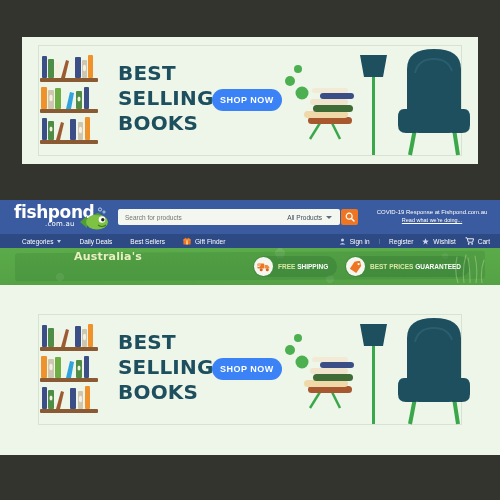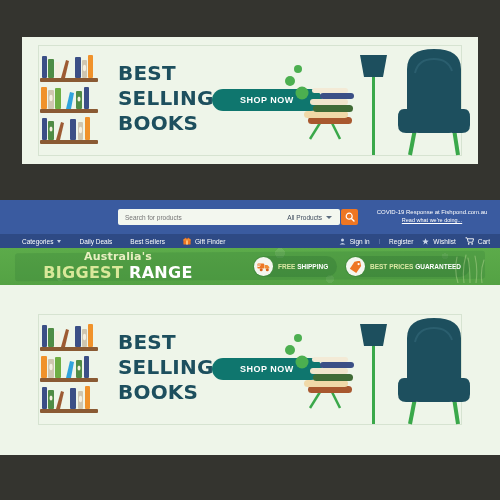--- a/index.html
+++ b/index.html
@@ -117,21 +117,21 @@
       radial-gradient(circle at 66% 84%, rgba(255,255,255,0.08) 0 4px, transparent 4px),
       radial-gradient(circle at 89% 22%, rgba(255,255,255,0.09) 0 3px, transparent 3px);
   }
   .promo-band-dark {
     position: absolute; left: 3%; top: 4px; width: 94%; height: 28px;
     background: rgba(40,110,50,0.20);
     border-radius: 3px;
     transform: rotate(-0.3deg);
   }
   .promo-title {
-    position: absolute; left: 18px; top: 2px; width: 200px; text-align: center;
+    position: absolute; left: 8px; top: 2px; width: 200px; text-align: center;
   }
   .promo-l1 {
     font-family: "DejaVu Sans", sans-serif;
     font-size: 11px; font-weight: bold; color: #e8efc0;
     letter-spacing: 0.2px; line-height: 14px;
   }
   .promo-l2 {
     font-family: "DejaVu Sans", sans-serif;
     font-size: 16px; font-weight: bold; line-height: 18px;
     letter-spacing: 0.3px;
@@ -170,22 +170,22 @@
               border: 1px solid rgba(160,185,155,0.30); }
   .shelf-art { position: absolute; left: 16px; top: 17px; }
   .headline {
     position: absolute; left: 96px; top: 24px;
     font-family: "DejaVu Sans", sans-serif;
     font-size: 20px; font-weight: bold; color: #1d4f5e;
     line-height: 25px; letter-spacing: 0.2px;
   }
   .shop-btn {
     position: absolute; left: 190px; top: 52px;
-    background: #0f766e; border-radius: 13px;
-    padding: 6px 28px; color: #ffffff;
+    background: #3b82f6; border-radius: 13px;
+    padding: 6px 8px; color: #ffffff;
     font-size: 9px; font-weight: bold; letter-spacing: 0.5px;
     white-space: nowrap;
   }
   .scene { position: absolute; right: 6px; top: 10px; }
 </style>
 </head>
 <body>
 
 <div class="page">
 
@@ -260,20 +260,34 @@
         <path d="M122 62 Q116 62 116 70 L116 78 Q116 86 124 86 L134 86 L134 62 Z" fill="#1d4f5e"></path>
         <path d="M182 62 Q188 62 188 70 L188 78 Q188 86 180 86 L170 86 L170 62 Z" fill="#1d4f5e"></path>
         <path d="M133 26 Q136 12 152 12 Q166 12 170 24" stroke="#2e6272" stroke-width="2" fill="none" opacity="0.8"></path>
       </svg>
     </div>
   </div>
 
   <div class="site">
 
     <div class="header-main">
+      <div class="logo-wrap">
+        <span class="logo-text">fishpond</span><span class="logo-text logo-dot">.</span>
+        <div class="logo-sub">.com.au</div>
+        <svg class="fish" width="34" height="24" viewBox="0 0 34 24">
+          <circle cx="22" cy="2.5" r="1.6" fill="none" stroke="#cfe8ff" stroke-width="0.8"></circle>
+          <circle cx="26" cy="5" r="1.1" fill="none" stroke="#cfe8ff" stroke-width="0.8"></circle>
+          <path d="M2 15 L9 9 L9 21 Z" fill="#4f9e34"></path>
+          <ellipse cx="19" cy="15" rx="11" ry="7.5" fill="#7dc242"></ellipse>
+          <path d="M16 8 Q20 4 23 8.5" fill="#4f9e34"></path>
+          <circle cx="24" cy="12.5" r="3.3" fill="#ffffff"></circle>
+          <circle cx="24.8" cy="12.8" r="1.7" fill="#1c2a1c"></circle>
+          <path d="M20 18 Q24 21 28 18" stroke="#3f7d28" stroke-width="1.2" fill="none"></path>
+        </svg>
+      </div>
 
       <div class="search-wrap">
         <input class="search-input" type="text" placeholder="Search for products" style="">
         <span class="search-cat">All Products</span>
         <span class="search-chev"></span>
       </div>
       <div class="search-btn">
         <svg width="10" height="10" viewBox="0 0 10 10">
           <circle cx="4.2" cy="4.2" r="3" fill="none" stroke="#ffffff" stroke-width="1.2"></circle>
           <line x1="6.4" y1="6.4" x2="9" y2="9" stroke="#ffffff" stroke-width="1.4" stroke-linecap="round"></line>
@@ -332,24 +346,20 @@
         </span>
       </div>
     </div>
 
     <div class="promo">
       <div class="promo-shape"></div>
       <div class="promo-band-dark"></div>
 
       <div class="promo-title">
         <div class="promo-l1">Australia's</div>
-        <div class="promo-l2">
-          <span class="promo-big">BIGGEST</span>
-          <span class="promo-range">RANGE</span>
-        </div>
       </div>
 
       <div class="badge" id="badge-shipping">
         <span class="badge-ico">
           <svg width="13" height="10" viewBox="0 0 13 10">
             <rect x="0.4" y="1.4" width="6.8" height="5.2" rx="0.8" fill="#ee7623"></rect>
             <path d="M7.6 3 L10.4 3 L12.3 5 L12.3 6.6 L7.6 6.6 Z" fill="#f08c33"></path>
             <rect x="0.4" y="2.6" width="3.4" height="0.8" fill="#fff"></rect>
             <rect x="0.4" y="4.2" width="2.4" height="0.8" fill="#fff"></rect>
             <circle cx="4.2" cy="7.8" r="1.5" fill="#d9631a"></circle>

